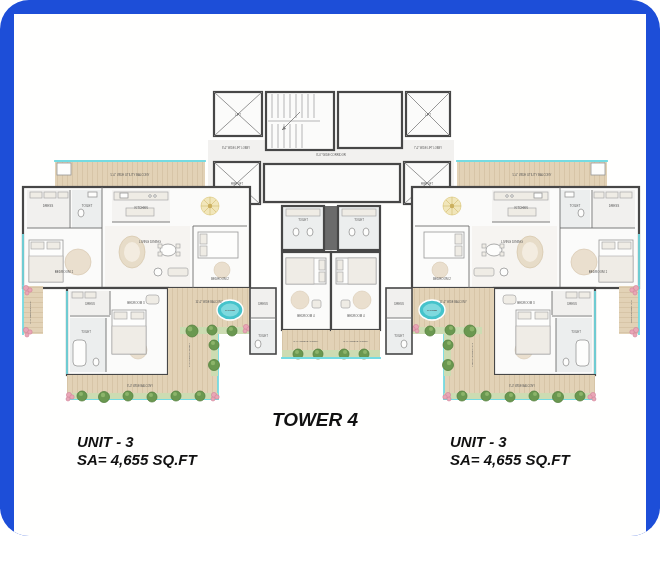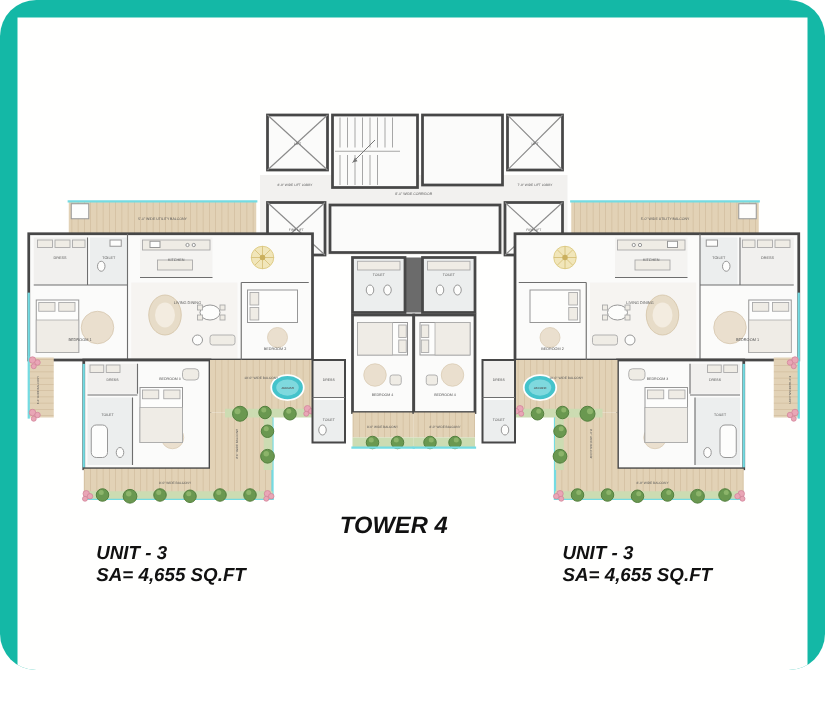--- a/index.html
+++ b/index.html
@@ -1,17 +1,17 @@
 <!DOCTYPE html>
 <html><head>
 <meta charset="utf-8">
 <style>
   html,body{margin:0;padding:0;}
   body{width:660px;height:574px;font-family:"Liberation Sans",sans-serif;}
-  .frame{position:relative;width:660px;height:536px;background:#14b8a6;overflow:hidden;border-radius:29px;}
+  .frame{position:relative;width:660px;height:536px;background:#1d4ed8;overflow:hidden;border-radius:29px;}
   .canvas{position:absolute;left:14px;top:14px;width:632px;height:546px;background:#fffffe;}
   svg{position:absolute;left:0;top:0;width:660px;height:574px;}
   .wall{fill:none;stroke:#474747;stroke-width:2.2;}
   .wall-in{fill:none;stroke:#6e6e6e;stroke-width:0.9;}
   .furn{fill:#fdfdfc;stroke:#979797;stroke-width:0.8;}
   .furn2{fill:#efece5;stroke:#a8a8a8;stroke-width:0.7;}
   .cyan{stroke:#74dbe2;stroke-width:1.8;fill:none;stroke-linecap:square;}
   .hedge{fill:#ccdcb2;}
   .bush{fill:#6a9850;stroke:#54803e;stroke-width:0.8;}
   .bush-hi{fill:#8cb46a;}

